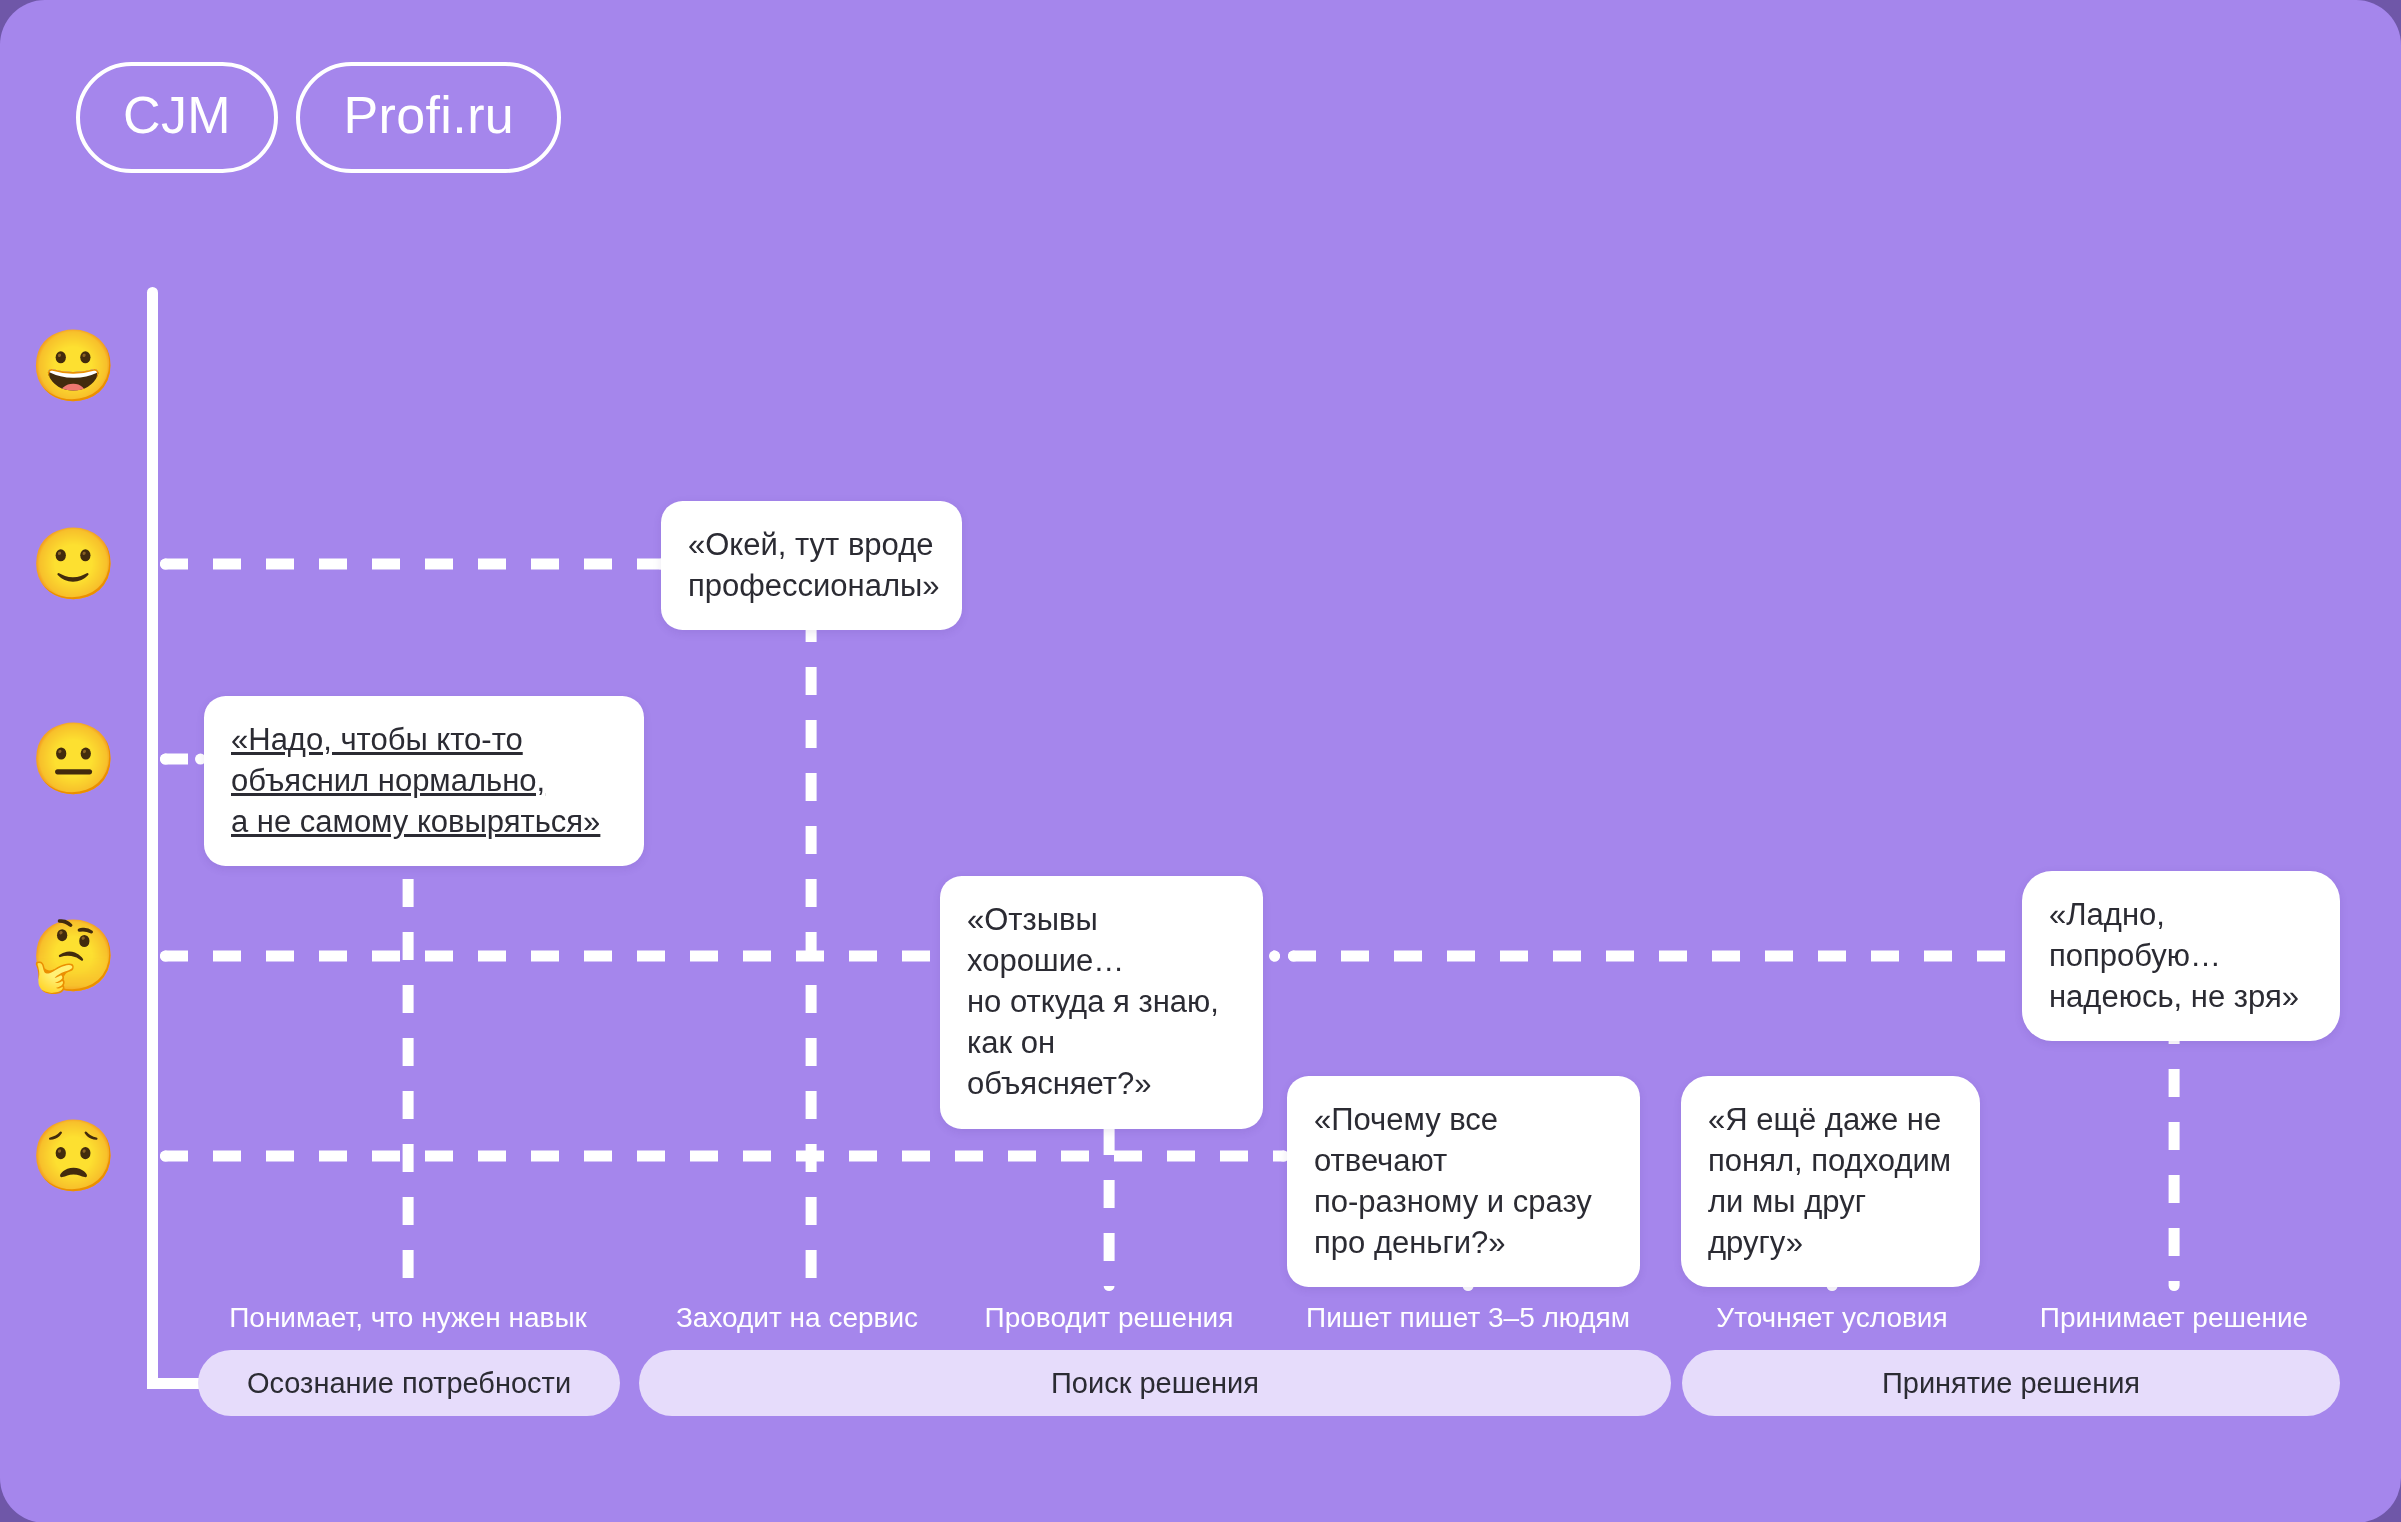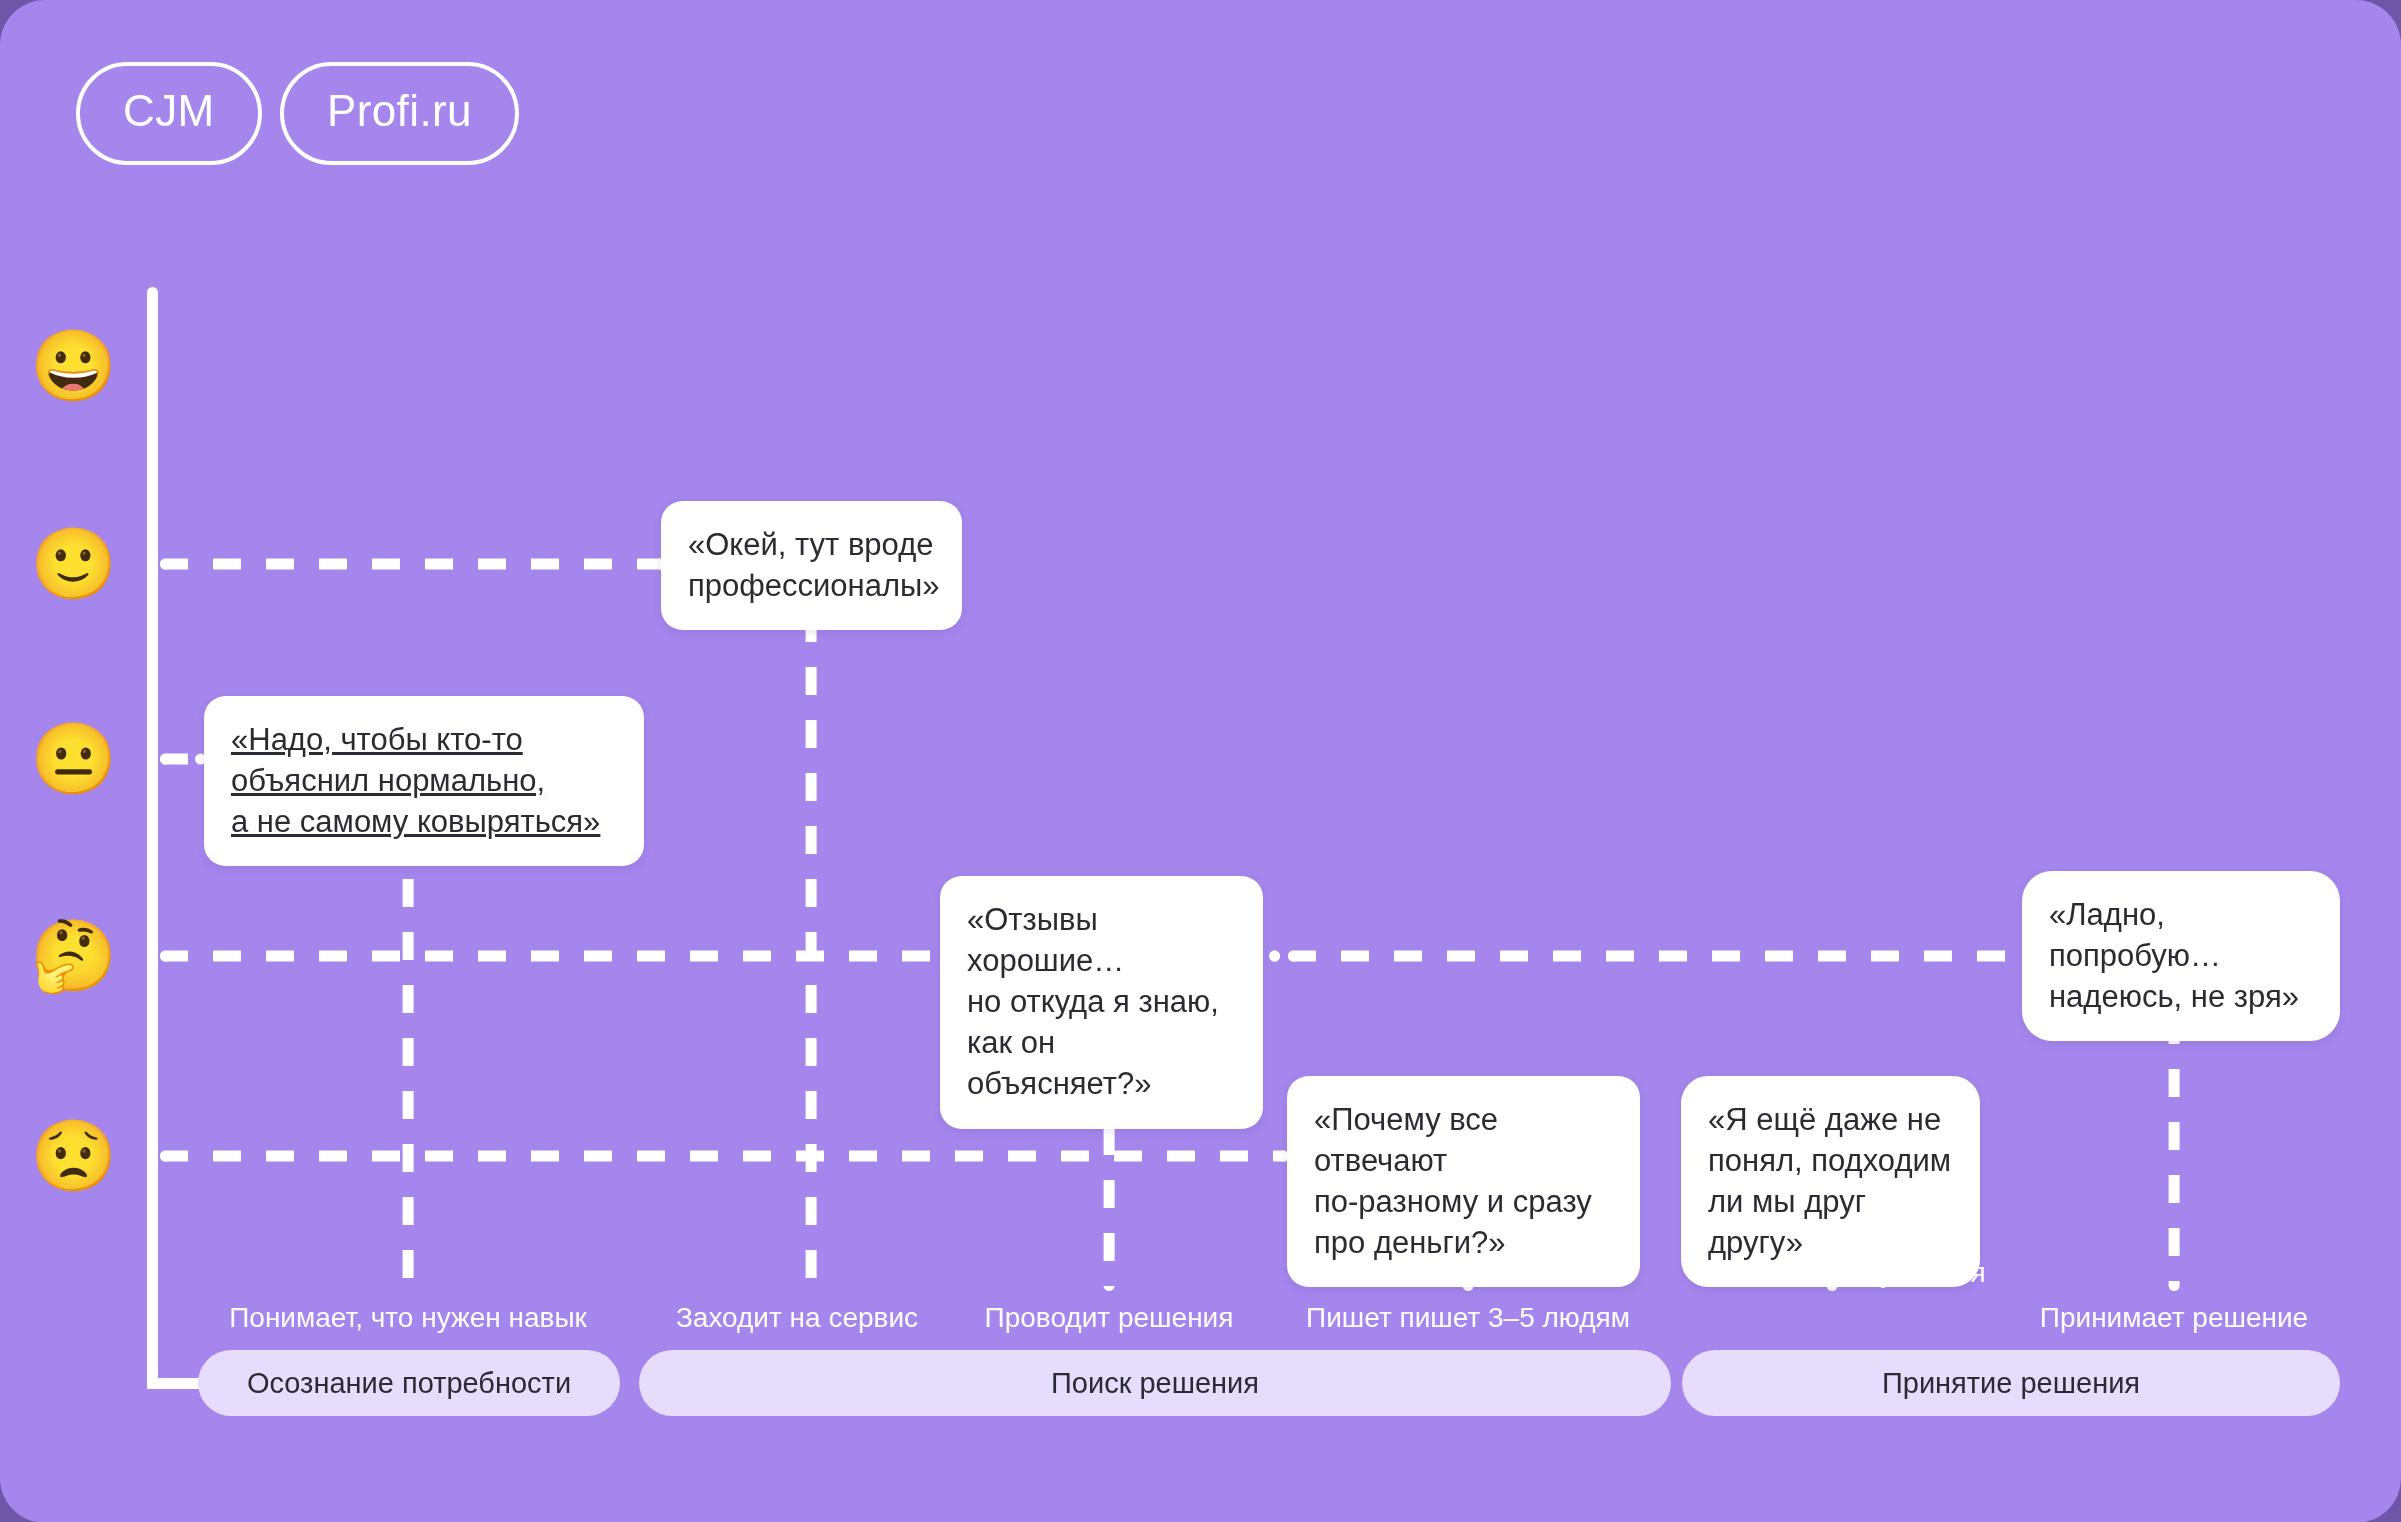--- a/index.html
+++ b/index.html
@@ -26,21 +26,21 @@
     left: 76px;
     top: 62px;
     display: flex;
     gap: 18.3px;
     align-items: center;
   }
   .badge {
     border: 4.2px solid #ffffff;
     border-radius: 58px;
     color: #ffffff;
-    font-size: 44px;
+    font-size: 52px;
     line-height: 1;
     padding: 23px 43px 28px 43px;
     letter-spacing: 0.4px;
     white-space: nowrap;
     background: transparent;
   }
 
   
   .emoji {
     position: absolute;
@@ -196,21 +196,21 @@
 понял, подходим
 ли мы друг другу»</div>
   <div class="card" style="left:2022px; top:871px; width:318px;border-radius:30px;">«Ладно,
 попробую…
 надеюсь, не зря»</div>
 
   <div class="step-label" style="left:408px;  top:1301px;">Понимает, что нужен навык</div>
   <div class="step-label" style="left:797px;  top:1301px;">Заходит на сервис</div>
   <div class="step-label" style="left:1109px; top:1301px;">Проводит решения</div>
   <div class="step-label" style="left:1468px; top:1301px;">Пишет пишет 3–5 людям</div>
-  <div class="step-label" style="left:1832px; top:1256px;margin-left:38px;">Уточняет условия</div>
+  <div class="step-label" style="left:1832px; top:1301px;">Уточняет условия</div>
   <div class="step-label" style="left:2174px; top:1301px;">Принимает решение</div>
 
   <div class="phase" style="left:198px;  width:422px;">Осознание потребности</div>
   <div class="phase" style="left:639px;  width:1032px;">Поиск решения</div>
   <div class="phase" style="left:1682px; width:658px;">Принятие решения</div>
 
 </div>
 
 
 </body></html>

